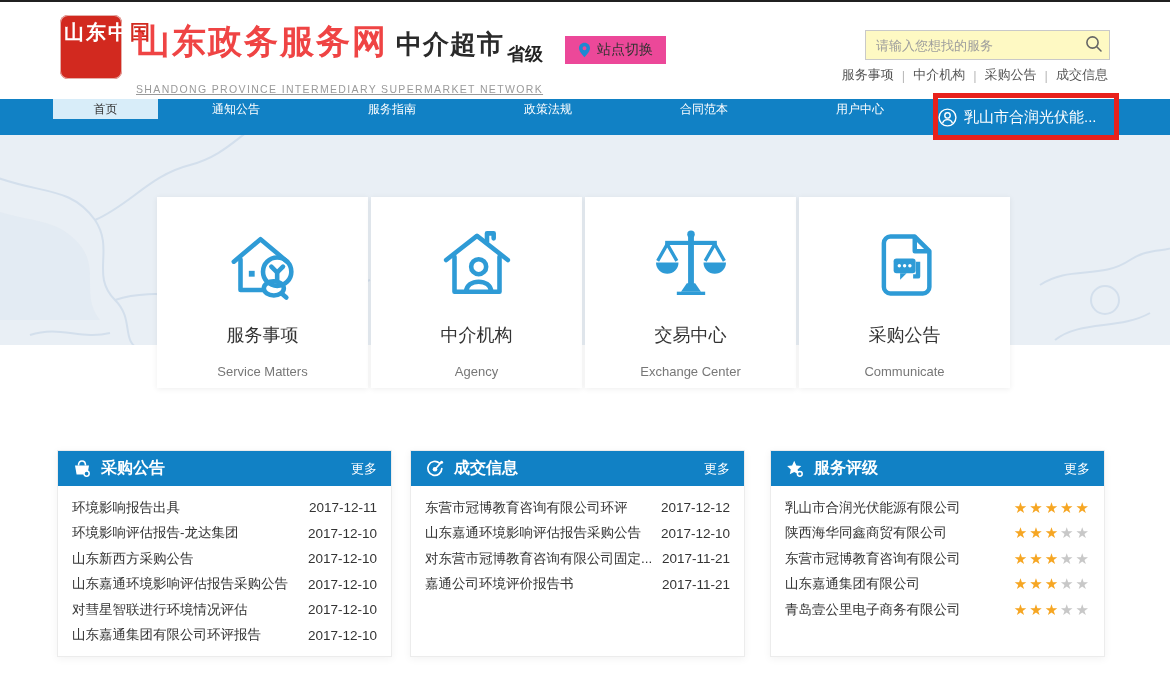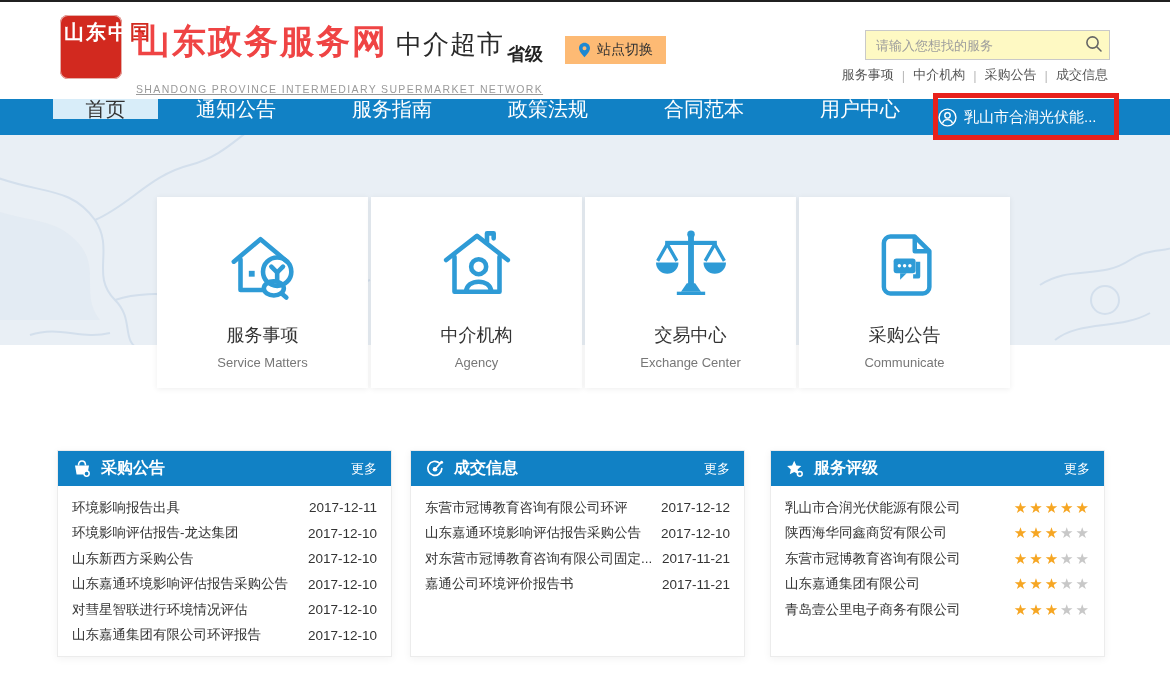--- a/index.html
+++ b/index.html
@@ -19,26 +19,26 @@
     padding:4px; gap:2px; box-shadow:0 0 0 1px #e5b0ab inset;
   }
   .seal span {
     font-family:"DejaVu Serif","Liberation Serif",serif;
     color:#fff; font-size:20px; line-height:26px; text-align:center; font-weight:700;
   }
   .seal span.inv { background:#fff; color:#d2291f; border-radius:2px; }
   .title-block { margin-left:14px; padding-top:4px; }
   .title-row { display:flex; align-items:baseline; white-space:nowrap; }
   .site-title { font-size:34px; font-weight:900; color:#ef4444; letter-spacing:2px; }
-  .site-title-suffix { font-size:26px; font-weight:400; color:#2a2a2a; margin-left:8px; letter-spacing:1px; }
+  .site-title-suffix { font-size:26px; font-weight:700; color:#2a2a2a; margin-left:8px; letter-spacing:1px; }
   .site-subtitle { font-size:10.5px; color:#9a9a9a; letter-spacing:1.35px; margin-top:18px; white-space:nowrap;text-decoration:underline; }
   .level-label { position:absolute; left:507px; top:40px; font-size:18px; font-weight:700; color:#222; }
   .site-switch {
     position:absolute; left:565px; top:34px; height:28px; padding:0 13px;
-    background:#fdba74; border:none; display:flex; align-items:center; gap:6px;
+    background:#ec4899; border:none; display:flex; align-items:center; gap:6px;
     font-size:14px; color:#333; cursor:pointer;
   }
   .search-wrap { position:absolute; left:865px; top:28px; width:245px; height:30px; }
   .search-input {
     width:100%; height:100%; border:1px solid #c9c9c9; background:#fef9c3;
     font-size:13px; color:#333; padding:0 36px 0 10px; outline:none;
     font-family:"Liberation Sans","DejaVu Sans",sans-serif;
   }
   .search-input::placeholder { color:#9d9d9d; }
   .search-btn { position:absolute; right:4px; top:3px; width:24px; height:24px; border:none; background:transparent; cursor:pointer; }
@@ -46,21 +46,21 @@
   .quick-links a { color:#555; text-decoration:none; cursor:pointer; }
   .quick-links .sep { color:#bbb; margin:0 8px; }
 
   
   .navbar {
     position:absolute; left:0; top:99px; width:1170px; height:36px;
     background:#1181c5; display:flex; padding-left:53px;
   }
   .nav-item {
     height:20px; display:flex; align-items:center; justify-content:center;
-    color:#fff; font-size:20px; cursor:pointer; flex:1; max-width:156px;
+    color:#fff; font-size:12px; cursor:pointer; flex:1; max-width:156px;
   }
   .nav-item.active { background:#d8edf9; color:#333; flex:0 0 105px; }
   .nav-user {
     flex:0 0 184px; height:36px; display:flex; align-items:center; 
     gap:7px; color:#fff; font-size:15px; cursor:pointer;
   }
 
   
   .annotation-box {
     position:absolute; left:933px; top:93px; width:186px; height:47px;
@@ -70,21 +70,21 @@
   
   .hero { position:absolute; left:0; top:135px; width:1170px; height:210px; background:#e9eff5; overflow:hidden; }
   .cards-row { position:absolute; left:157px; top:197px; display:flex; gap:3px; z-index:5; }
   .service-card {
     width:211px; height:191px; background:#fff; cursor:pointer;
     display:flex; flex-direction:column; align-items:center;
     box-shadow:0 1px 6px rgba(0,0,0,0.07);
   }
   .card-icon { height:112px; display:flex; align-items:flex-end; justify-content:center; padding-bottom:4px; }
   .card-title { font-size:18px; color:#333; margin-top:14px; }
-  .card-sub { font-size:13px; color:#777; margin-top:8px; }
+  .card-sub { font-size:13px; color:#777; margin-top:17px; }
 
   
   .panel { position:absolute; top:450px; width:335px; height:207px; background:#fff; border:1px solid #ececec; box-shadow:0 2px 8px rgba(0,0,0,0.05); }
   .panel-1 { left:57px; } .panel-2 { left:410px; } .panel-3 { left:770px; }
   .panel-header {
     height:35px; background:#1181c5; display:flex; align-items:center;
     padding:0 14px; gap:9px; color:#fff;
   }
   .panel-title { font-size:16px; font-weight:700; flex:1; }
   .panel-more { font-size:13px; color:#fff; cursor:pointer; text-decoration:none; }

